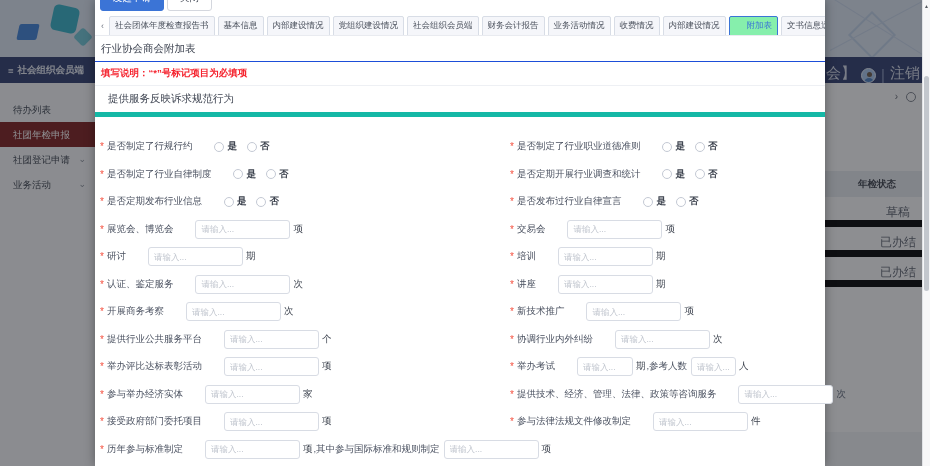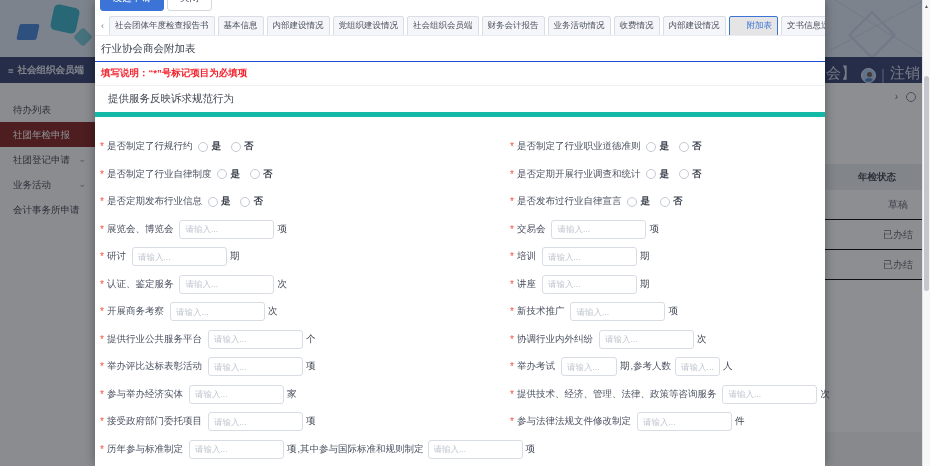--- a/index.html
+++ b/index.html
@@ -30,24 +30,24 @@
   .bg-sidebar-header { position:absolute; left:0; top:57px; width:95px; height:26px; background:#2e3c6e;
     color:#e8ecf5; font-size:9.5px; font-weight:bold; display:flex; align-items:center; padding-left:8px; gap:4px; }
   .bg-sidebar { position:absolute; left:0; top:83px; width:95px; height:383px; background:#fafbfc; padding-top:14px; }
   .side-item { height:25px; line-height:25px; font-size:9.5px; color:#3c424e; padding-left:13px; position:relative; white-space:nowrap; }
   .side-item .chev { position:absolute; right:9px; top:0; color:#8b909b; font-size:9px; }
   .side-item.active { background:#7f1d1d; color:#fff; }
 
   .bg-content { position:absolute; left:95px; top:83px; width:827px; height:383px; background:#fff; }
   .bg-toolbar { position:absolute; right:6px; top:8px; display:flex; align-items:center; gap:8px; color:#666a73; font-size:10px; }
   .mini-circle { width:10px; height:10px; border:1.5px solid #7d828c; border-radius:50%; }
-  .bg-table { position:absolute; left:730px; top:81px; width:104px; }
+  .bg-table { position:absolute; left:730px; top:88px; width:104px; }
   .bg-table-header { height:26px; line-height:26px; background:#e9ecf0; text-align:center;
     font-size:9.5px; font-weight:bold; color:#3a3f49; }
-  .bg-row { height:30px; line-height:30px; text-align:center; font-size:10px; color:#5c626e; border-bottom:1px solid #000000;padding-left:42px; }
+  .bg-row { height:30px; line-height:30px; text-align:center; font-size:12px; color:#5c626e; border-bottom:7px solid #000000;padding-left:42px; }
   .bg-footband { position:absolute; left:700px; top:349px; width:127px; height:34px; background:#f3f4f6; }
 
   
   .mask { position:absolute; left:0; top:0; width:922px; height:466px; background:rgba(28,30,36,0.5); z-index:5; }
 
   
   .scrollbar { position:absolute; left:922px; top:0; width:8px; height:466px; background:#f7f7f8;
     border-left:1px solid #e1e3e6; z-index:8; }
   .scroll-arrow { display:block; text-align:center; font-size:5px; color:#555a60; padding-top:3px; }
   .scroll-thumb { position:absolute; left:1px; top:76px; width:5px; height:215px; background:#c3c7cd; border-radius:3px; }
@@ -58,37 +58,37 @@
   .btn { position:absolute; top:-15px; height:26px; border-radius:3px; font-size:9.5px;
     display:flex; align-items:flex-end; padding:0 12px 5px; cursor:pointer; }
   .btn-primary { left:5px; background:#3b74d6; color:#fff; border:1px solid #3b74d6; }
   .btn-default { left:72px; background:#fff; color:#3d4350; border:1px solid #d4d7de; }
 
   .tab-bar { position:absolute; left:0; top:14px; width:730px; height:22px; display:flex; align-items:flex-end;
     gap:3px; padding:0 4px; border-bottom:1px solid #e9ebf0; overflow:hidden; }
   .tab-nav { color:#707682; font-size:9px; padding:0 2px 4px; flex:none; }
   .tab { flex:none; font-size:8.5px; color:#4a505c; background:#f5f6fa; border:1px solid #d8dde6;
     border-radius:2px 2px 0 0; padding:3px 5px; white-space:nowrap; margin-bottom:-1px; }
-  .tab.active { background:#e5e5e5; color:#3b74d6; border-color:#3b74d6;padding-left:17px; }
+  .tab.active { background:#86efac; color:#3b74d6; border-color:#3b74d6;padding-left:17px; }
 
   .modal-title { margin-top:36px; padding:6px 0 5px 6px; font-size:10.5px; color:#3f4552;
     border-bottom:1px solid #1d4ed8; }
   .instruction { padding:5px 0 5px 6px; font-size:9.5px; font-weight:bold; color:#f5222d;
     border-bottom:1px solid #eef0f4; }
   .section-title { padding:6px 0 6px 13px; font-size:10.5px; color:#3f4552; border-bottom:5px solid #14b8a6; }
 
   .form-area { padding-top:16px; }
   .form-row { height:27.5px; display:flex; align-items:center; padding-left:5px; }
   .cell { display:flex; align-items:center; }
   .cell-left { width:410px; flex:none; }
   .cell-right { flex:1; }
   .field { display:flex; align-items:center; white-space:nowrap; }
   .star { color:#f5503f; font-size:10px; margin-right:3px; }
   .flabel, .flabel2 { font-size:9.5px; color:#4a5160; }
-  .flabel { margin-right:6px; }
+  .flabel { margin-right:22px; }
   .radio-opt { display:flex; align-items:center; margin-right:10px; cursor:pointer; }
   .radio-circle { width:10px; height:10px; border:1px solid #c4c9d4; border-radius:50%; background:#fff; margin-right:3px; }
   .radio-text { font-size:9.5px; font-weight:bold; color:#3a404c; }
   .finput { width:95px; height:19px; border:1px solid #d8dce4; border-radius:3px; padding:0 5px;
     font-size:8.5px; color:#333; outline:none; font-family:inherit; }
   .finput::placeholder { color:#bfc4cd; }
   .finput.sm { width:56px; } .finput.sm2 { width:45px; }
   .funit { font-size:9.5px; color:#3a404c; margin-left:3px; }
   .flabel2 { margin-left:1px; margin-right:4px;text-align:center; }
 </style>
@@ -118,21 +118,20 @@
   <div class="bg-sidebar-header">
     <span>≡</span>
     <span>社会组织会员端</span>
   </div>
 
   <div class="bg-sidebar">
       <div class="side-item"><span>待办列表</span></div>
       <div class="side-item active"><span>社团年检申报</span></div>
       <div class="side-item"><span>社团登记申请</span><span class="chev">⌄</span></div>
       <div class="side-item"><span>业务活动</span><span class="chev">⌄</span></div>
-      <div class="side-item"><span>会计事务所申请</span></div>
     </div>
 
   <div class="bg-content">
     <div class="bg-toolbar">
       <span>›</span>
       <span class="mini-circle"></span>
     </div>
     <div class="bg-table">
       <div class="bg-table-header">年检状态</div>
       <div id="bg-table-body">

